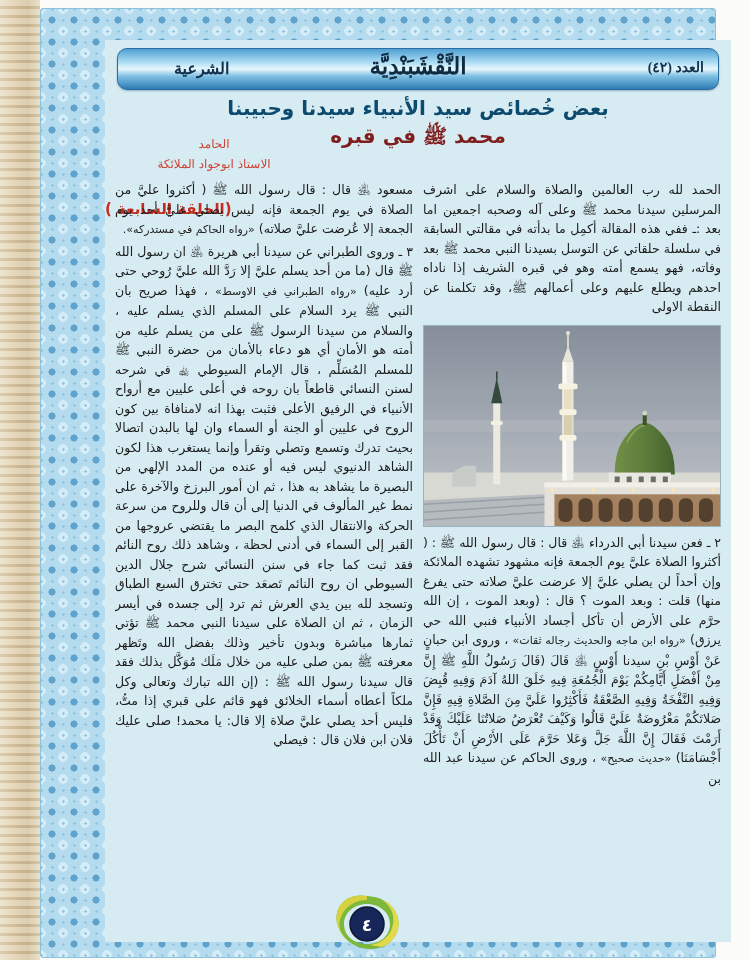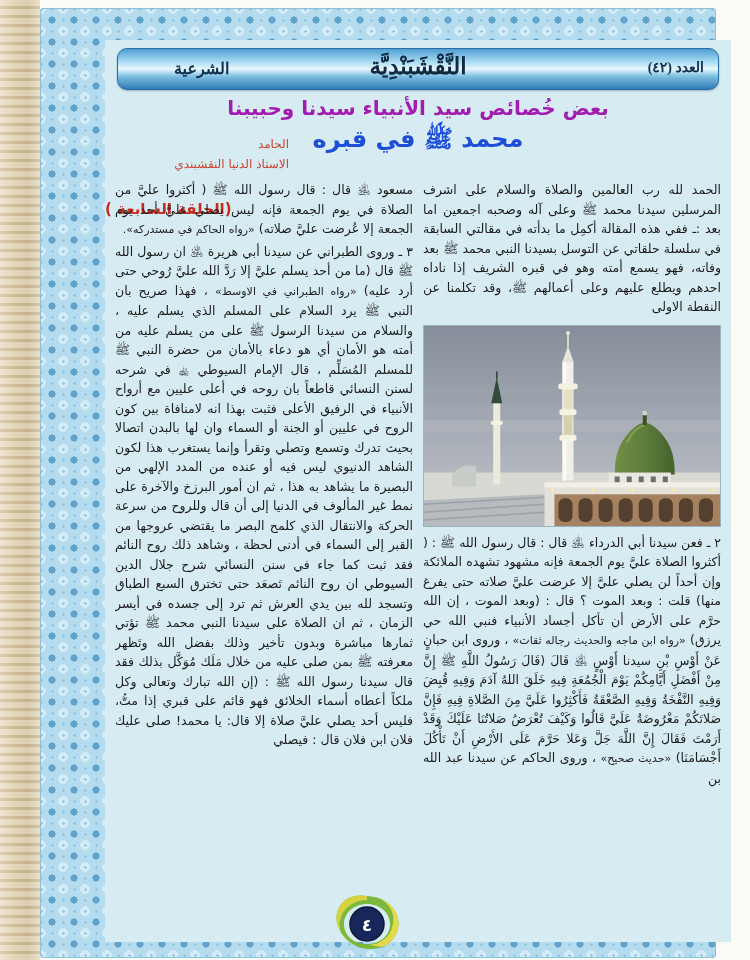--- a/index.html
+++ b/index.html
@@ -42,25 +42,25 @@
     box-shadow:0 1px 2px rgba(20,60,90,.35);
   }
   .hdr-issue{position:absolute; top:10px; right:14px; font-size:14px; font-weight:bold; color:#12304d;font-family:Liberation Serif, serif;}
   .hdr-center{
     position:absolute; top:3px; left:0; right:0; text-align:center;
     font-size:23px; font-weight:bold; color:#102a40;
     font-family:"DejaVu Serif", serif; letter-spacing:1px;
   }
   .hdr-left{position:absolute; top:10px; left:56px; font-size:16px; font-weight:bold; color:#12304d; font-family:"DejaVu Serif", serif;}
   
-  .title1{position:absolute; top:56px; left:0; right:0; text-align:center; font-size:20px; font-weight:bold; color:#a21caf;}
-  .title2{position:absolute; top:84px; left:0; right:0; text-align:center; font-size:24px; font-weight:bold; color:#1d4ed8;}
+  .title1{position:absolute; top:56px; left:0; right:0; text-align:center; font-size:20px; font-weight:bold; color:#0c4a6e;}
+  .title2{position:absolute; top:84px; left:0; right:0; text-align:center; font-size:20px; font-weight:bold; color:#7f1d1d;}
   .episode{position:absolute; top:114px; left:0; right:0; text-align:left; font-size:15px; font-weight:bold; color:#c42a1e;margin-top:46px;}
   .author{
-    position:absolute; top:94px; left:14px; width:170px; text-align:right;
+    position:absolute; top:94px; left:24px; width:170px; text-align:center;
     color:#cc4433; font-size:12px; line-height:1.7; font-family:"DejaVu Serif", serif;
   }
   
   .columns{
     position:absolute; top:140px; left:10px; right:10px; bottom:4px;
     display:flex; gap:10px; overflow:hidden;
   }
   .col{flex:1; overflow:hidden;}
   .para{
     margin:0 0 2px 0; text-align:justify; text-align-last:right;
@@ -90,21 +90,21 @@
         <span class="hdr-issue">العدد (٤٢)</span>
         <span class="hdr-center">النَّقْشَبَنْدِيَّة</span>
         <span class="hdr-left">الشرعية</span>
       </div>
 
       <div class="title1">بعض خُصائص سيد الأنبياء سيدنا وحبيبنا</div>
       <div class="title2">محمد ﷺ في قبره</div>
       <div class="episode">(الحلقة السابعة )</div>
       <div class="author">
         <span>الحامد</span><br>
-        <span>الاستاذ الدنيا النقشبندي</span>
+        <span>الاستاذ ابوجواد الملائكة</span>
       </div>
 
       <div class="columns">
 
         <div class="col">
           <p class="para">الحمد لله رب العالمين والصلاة والسلام على اشرف المرسلين سيدنا محمد ﷺ وعلى آله وصحبه اجمعين اما بعد :ـ ففي هذه المقالة أكمِل ما بدأته في مقالتي السابقة في سلسلة حلقاتي عن التوسل بسيدنا النبي محمد ﷺ بعد وفاته، فهو يسمع أمته وهو في قبره الشريف إذا ناداه احدهم ويطلع عليهم وعلى أعمالهم ﷺ، وقد تكلمنا عن النقطة الاولى</p>
 
           <div class="photo">
             <svg viewBox="0 0 295 202" preserveAspectRatio="none">
               <defs>

